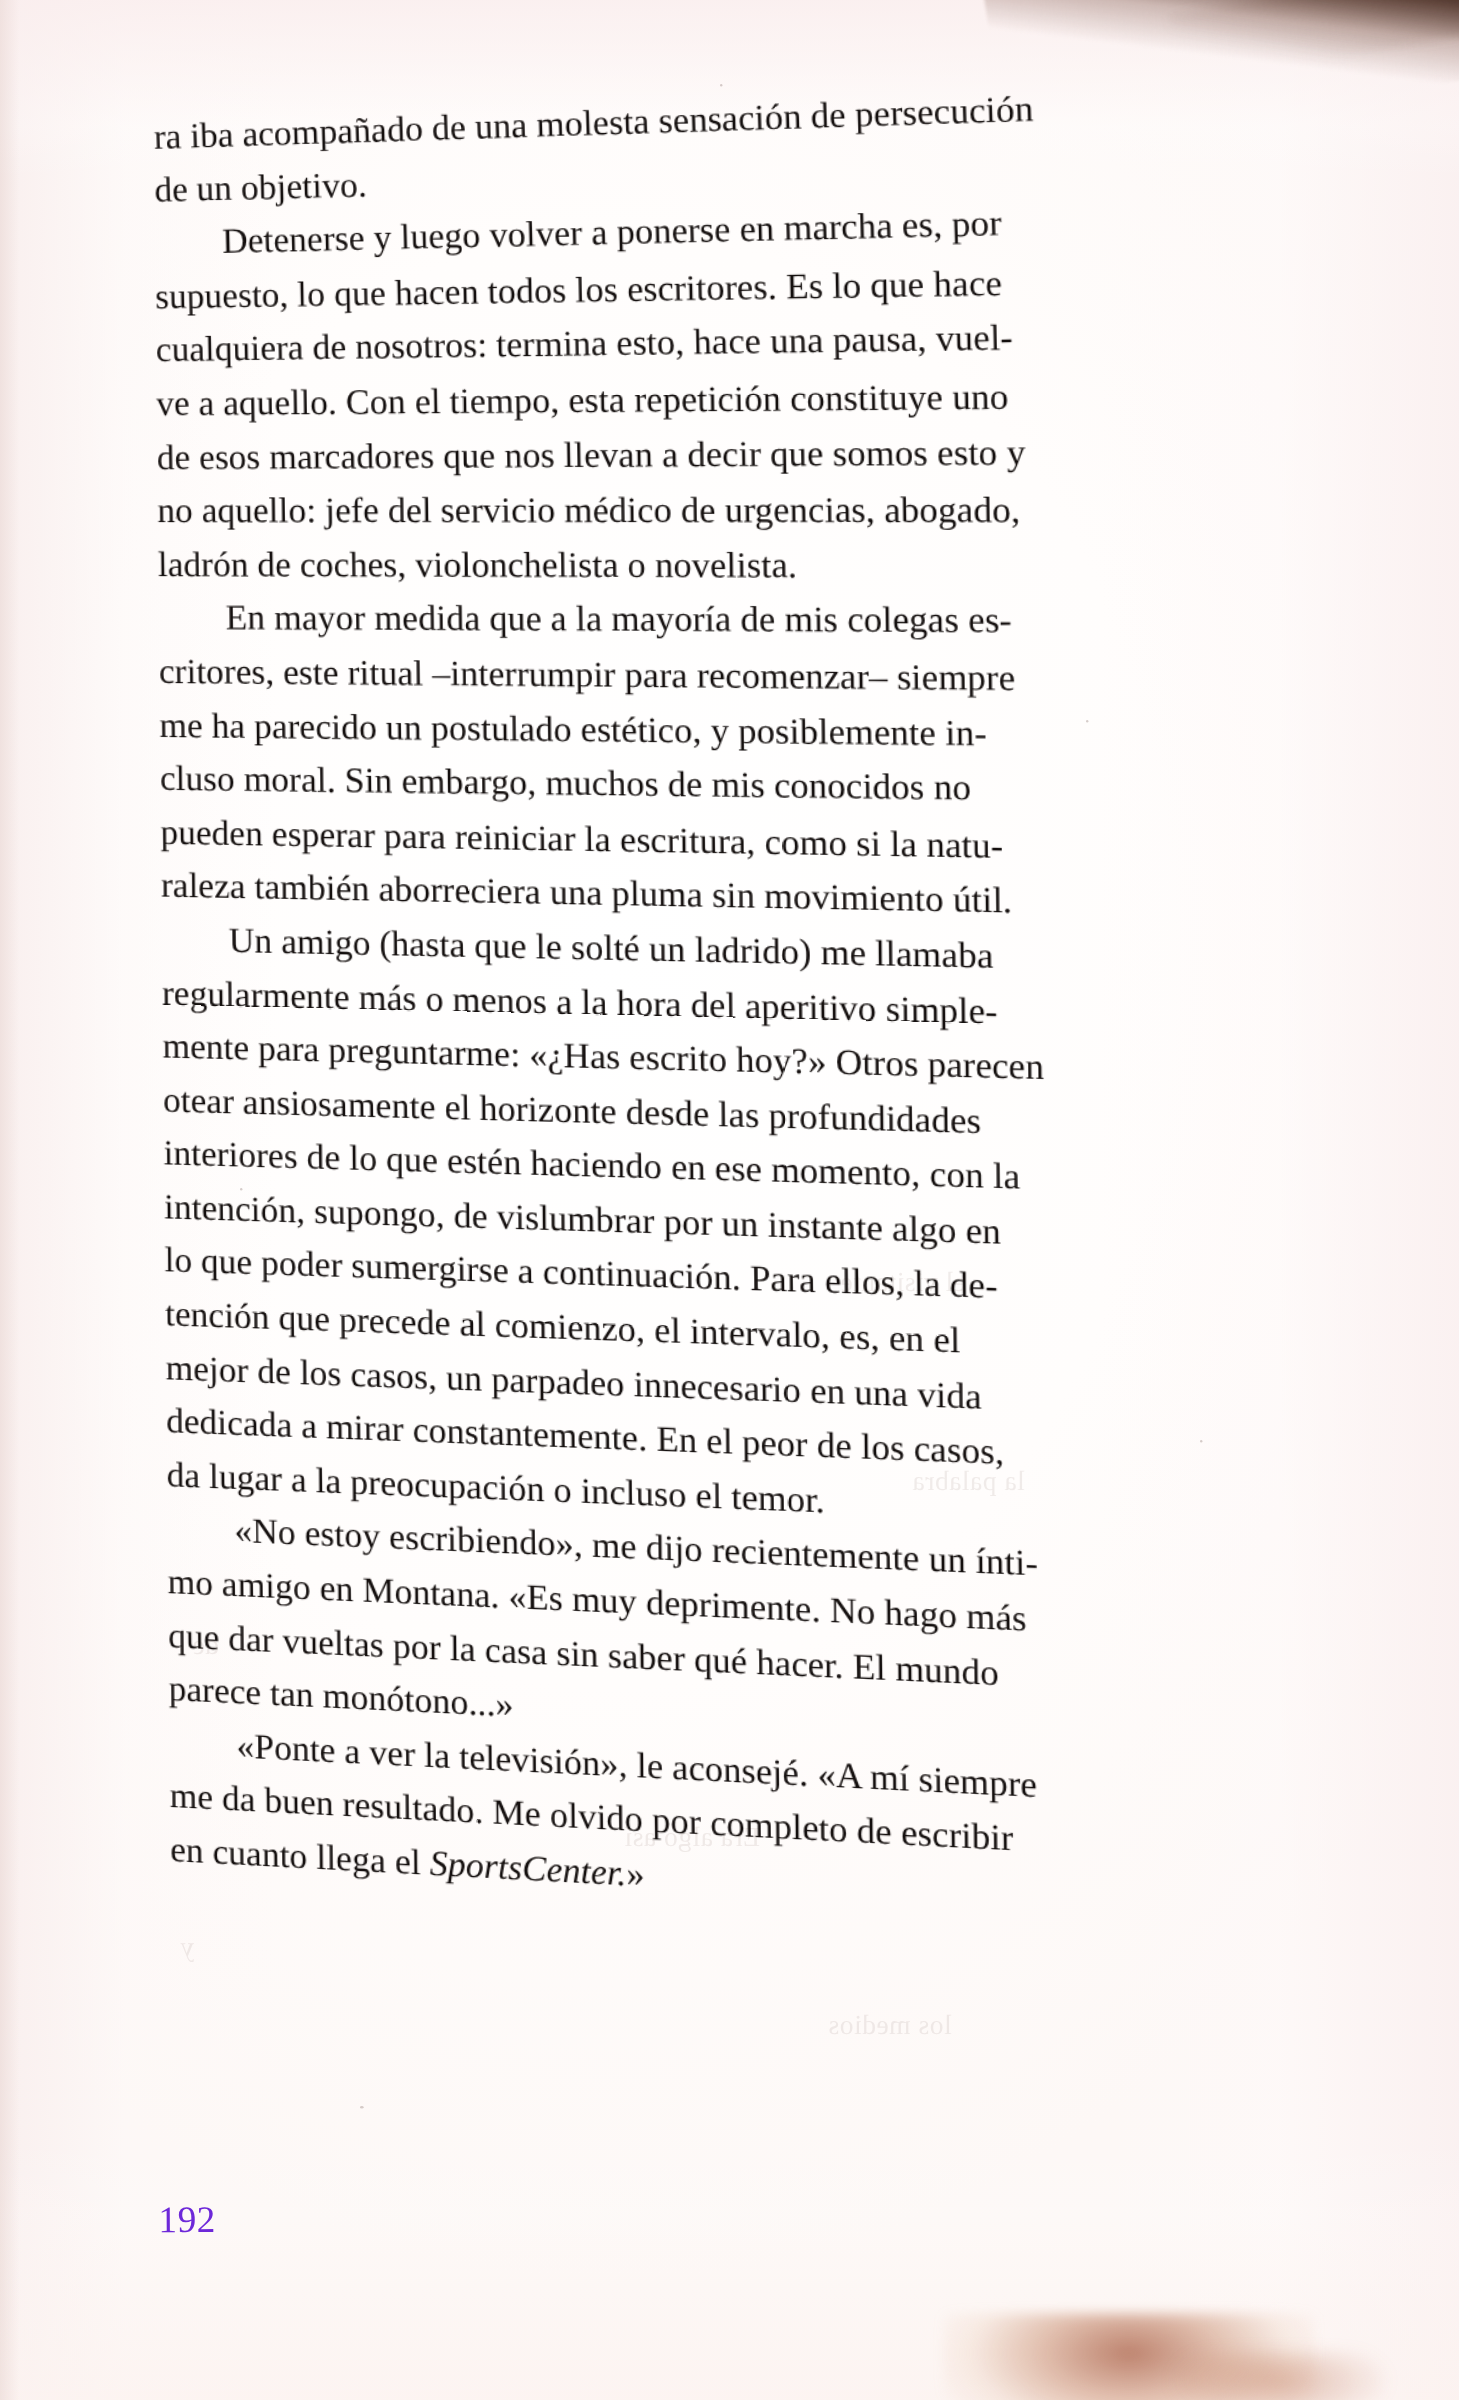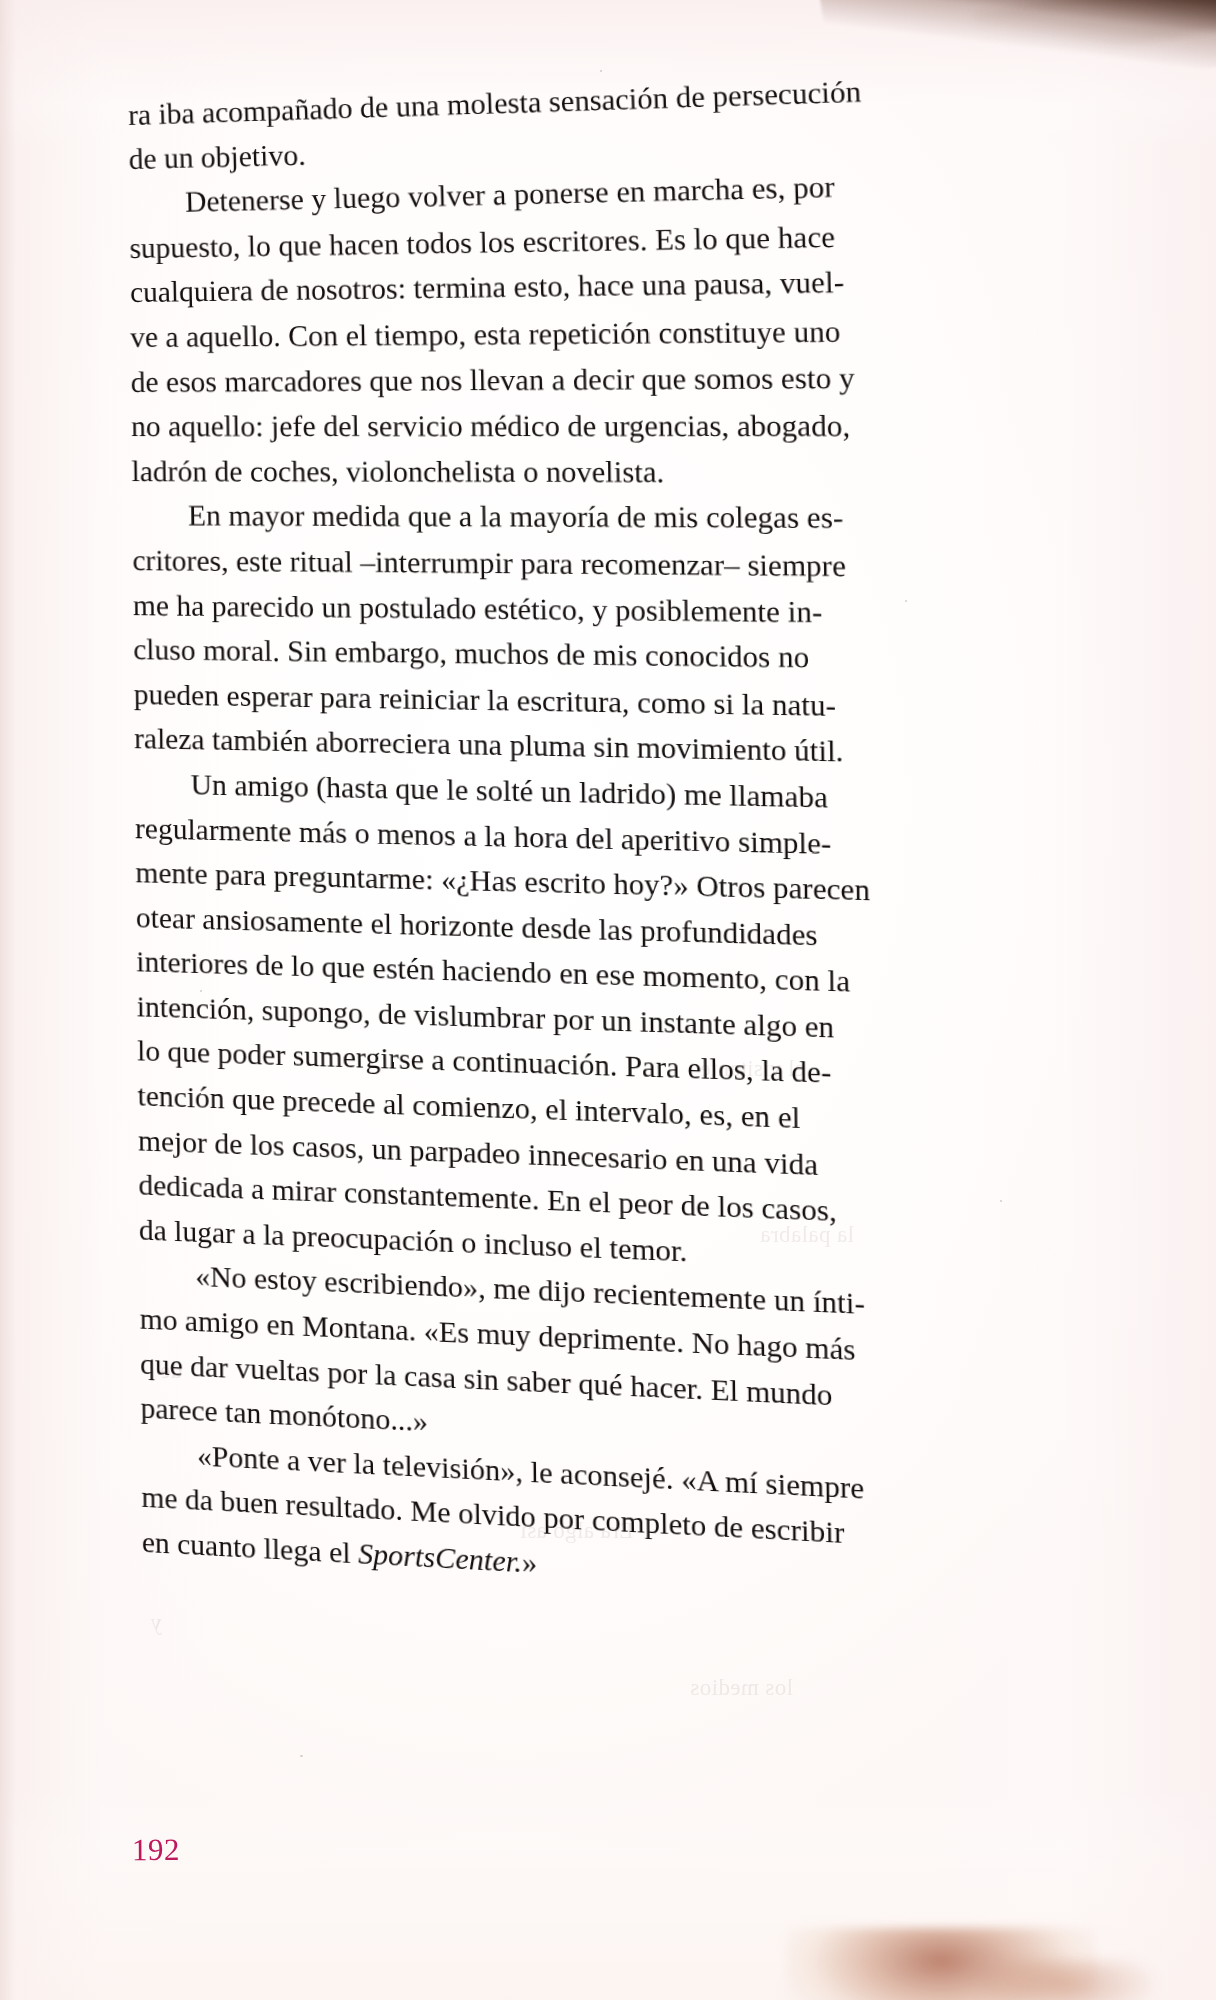--- a/index.html
+++ b/index.html
@@ -137,21 +137,21 @@
 
   em.title-italic {
     font-style: italic;
   }
 
   .folio {
     position: absolute;
     left: 132px;
     top: 1832px;
     font-size: 31px;
-    color: #be185d;
+    color: #6d28d9;
     font-family: "Liberation Serif", "DejaVu Serif", serif;
     transform: rotate(-0.35deg);
     letter-spacing: 0.5px;
   }
 
   
   .speck {
     position: absolute;
     border-radius: 50%;
     background: rgba(120,95,90,0.30);

